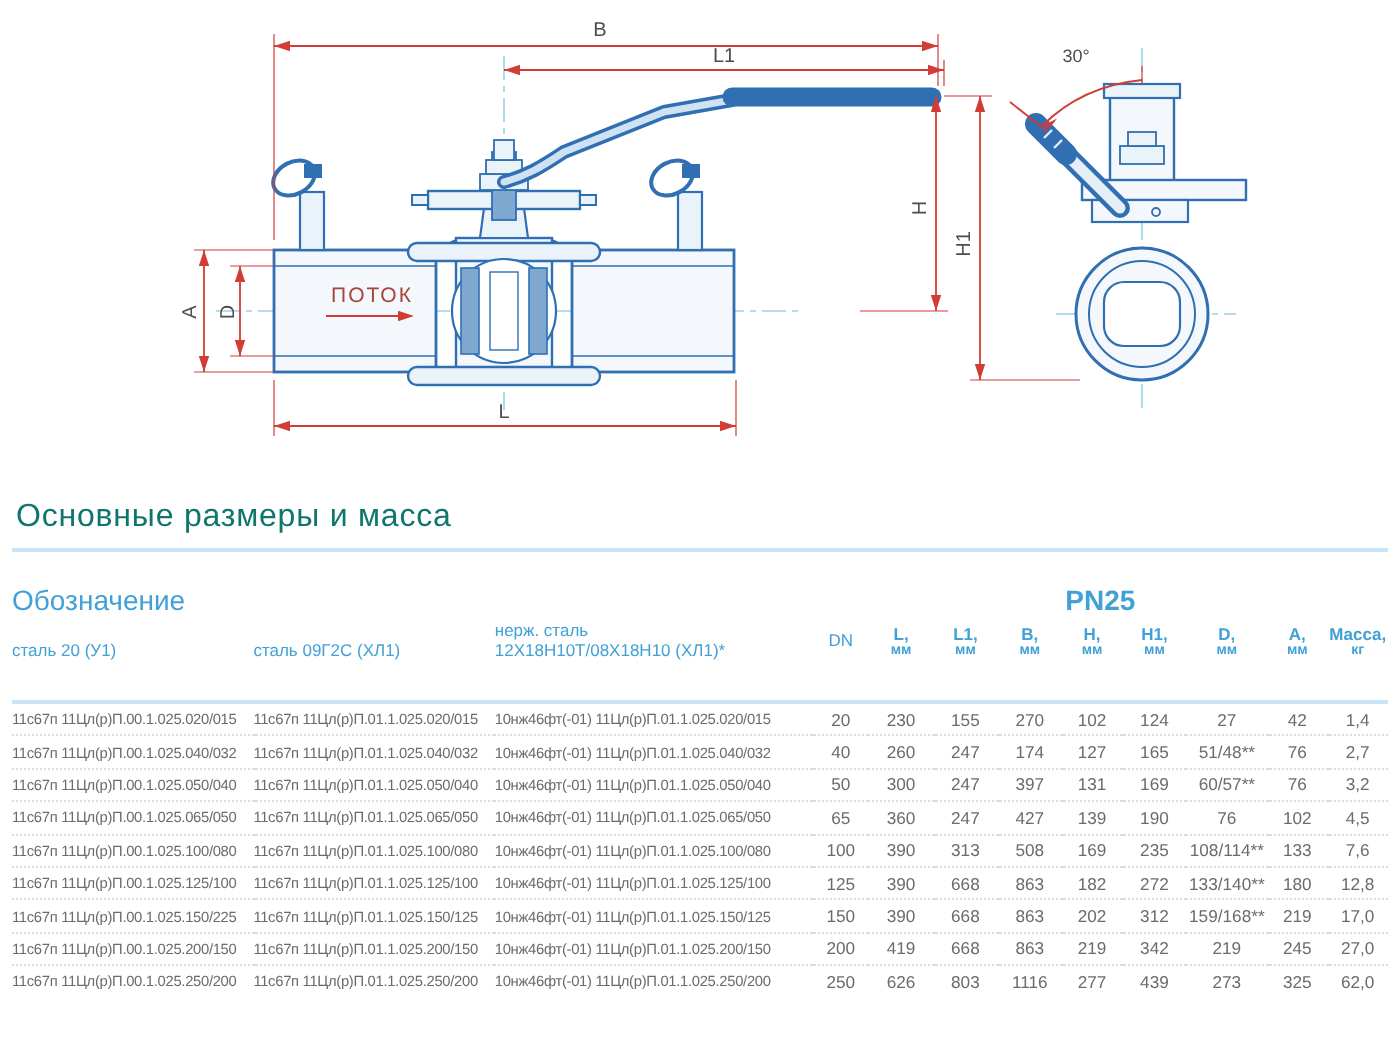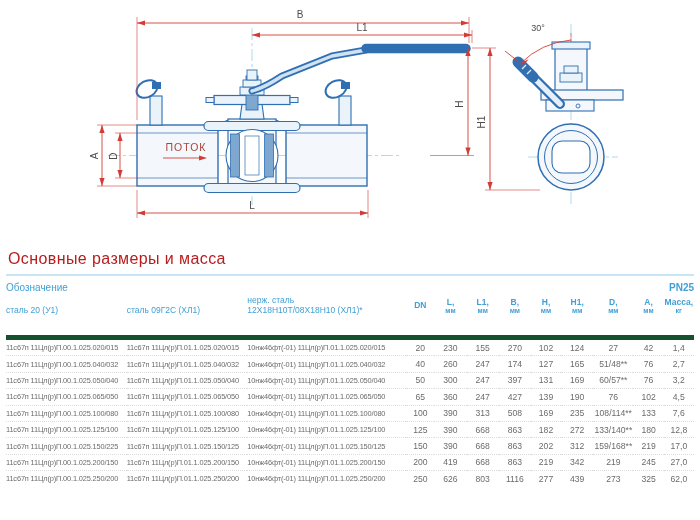--- a/index.html
+++ b/index.html
@@ -5,44 +5,44 @@
   html,body{margin:0;padding:0;}
   body{
     width:700px;height:520px;background:#ffffff;
     font-family:"Liberation Sans", sans-serif;
     color:#6e6e6e;overflow:hidden;position:relative;
   }
   .drawing-wrap{position:absolute;top:0;left:0;width:700px;height:246px;}
   .content{position:absolute;top:246px;left:0;width:700px;}
   .section-title{
     margin:4px 8px 6px 8px;font-size:16px;font-weight:400;
-    color:#b91c1c;letter-spacing:.4px;
+    color:#0f766e;letter-spacing:.4px;
   }
   .rule{height:2px;background:#c9e4f5;margin:0 6px;border:none;}
   table{
     width:688px;margin:0 6px;border-collapse:collapse;table-layout:fixed;
   }
   th,td{padding:0;margin:0;overflow:visible;white-space:nowrap;}
   thead th{color:#41a0d6;font-weight:400;text-align:left;}
-  .grp-row th{font-size:10px;padding-top:6px;padding-bottom:2px;}
-  .grp-pn{ text-align:right;font-weight:700;}
+  .grp-row th{font-size:14px;padding-top:16px;padding-bottom:2px;}
+  .grp-pn{ text-align:center;font-weight:700;}
   .sub-row th{font-size:8.5px;vertical-align:bottom;padding-bottom:20px;}
   .sub-row th.mat .l2{font-size:8.5px;}
-  .sub-row th.dn{vertical-align:middle;text-align:center;font-weight:700;}
+  .sub-row th.dn{vertical-align:middle;text-align:center;font-weight:400;}
   .sub-row th.dim{text-align:center;}
   .dimname{font-weight:700;font-size:8.5px;line-height:9px;}
   .dimunit{font-weight:700;font-size:7px;line-height:8px;color:#41a0d6;}
   thead tr.sub-row{border-bottom:2px solid #c9e4f5;}
   tbody td{
     font-size:8.6px;color:#6b6b6b;height:15.4px;vertical-align:middle;
   }
   tbody td.desig{font-size:7.4px;letter-spacing:-0.15px;}
   tbody td.num{text-align:center;}
   tbody tr + tr td{border-top:1px dotted #dcdcdc;}
-  tbody tr:first-child td{border-top:5px solid #14532d;}
+  tbody tr:first-child td{border-top:1px solid #14532d;}
 </style>
 </head>
 <body>
 
 <div class="drawing-wrap">
 <svg width="700" height="246" viewBox="0 0 700 246" xmlns="http://www.w3.org/2000/svg">
 
   <g stroke="#9ad2e6" stroke-width="0.8" stroke-dasharray="12 3 3 3" fill="none">
     <line x1="108" y1="155.5" x2="400" y2="155.5"></line>
     <line x1="252" y1="28" x2="252" y2="205"></line>

